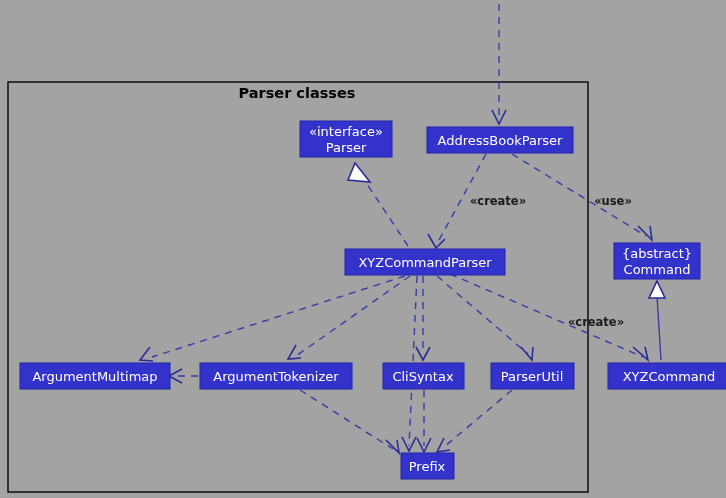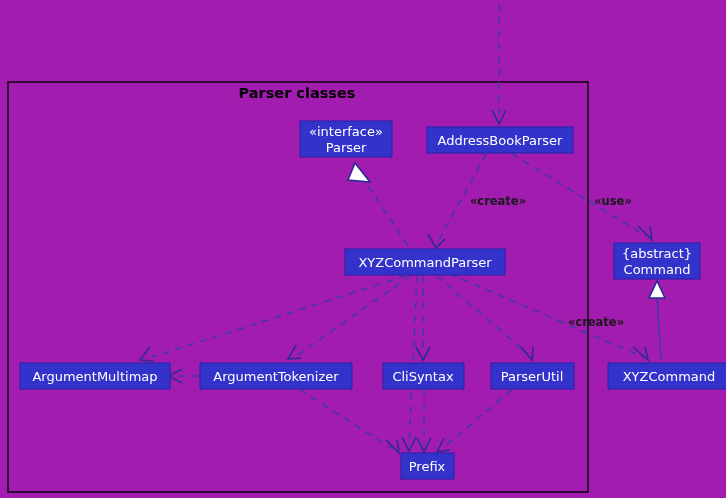--- a/index.html
+++ b/index.html
@@ -4,21 +4,21 @@
 <style>
   html, body {
     margin: 0;
     padding: 0;
     background: #ffffff;
   }
   #canvas {
     position: relative;
     width: 726px;
     height: 498px;
-    background: #a21caf;
+    background: #a3a3a3;
     overflow: hidden;
     font-family: "DejaVu Sans", sans-serif;
   }
   svg#diagram {
     position: absolute;
     left: 0;
     top: 0;
     width: 726px;
     height: 498px;
   }

